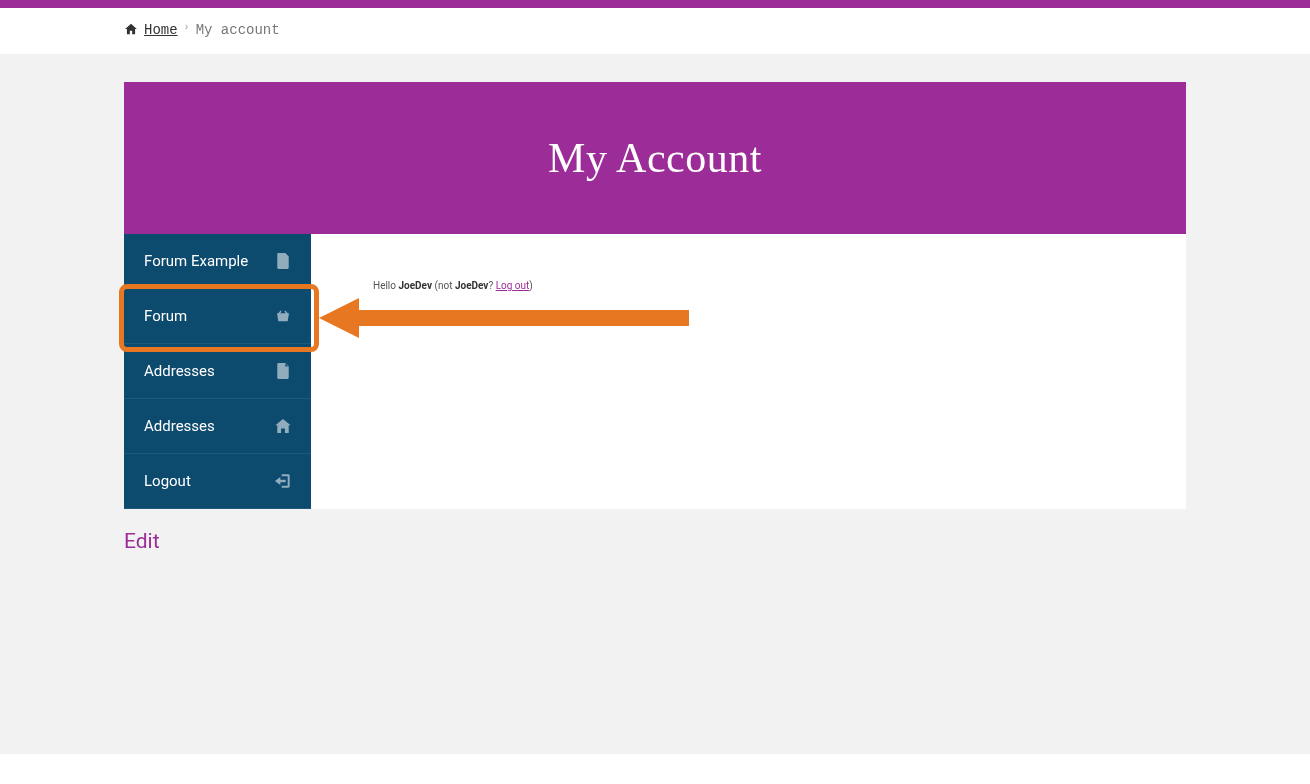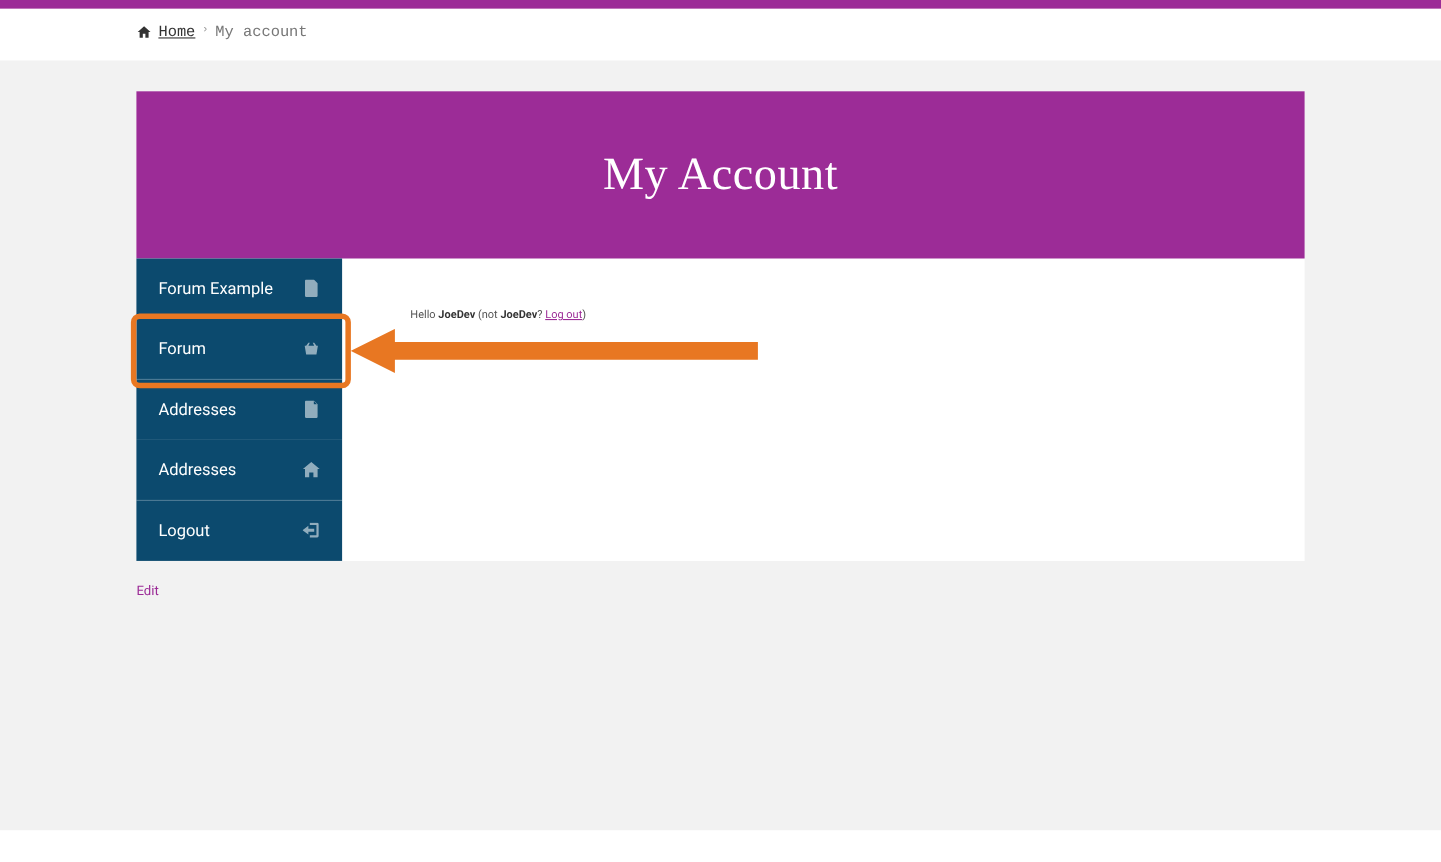--- a/index.html
+++ b/index.html
@@ -124,21 +124,21 @@
     .main-col p { margin-bottom: 22px; }
     .main-col strong { color: #333; font-weight: 700; }
     .main-col a {
       color: #9c2c97;
       text-decoration: underline;
     }
     .edit-link {
       display: block;
       margin-top: 20px;
       color: #9c2c97;
-      font-size: 12px;
+      font-size: 21px;
       text-decoration: none;
     }
   </style>
 </head>
 <body>
 
 <div class="top-bar"></div>
 
 <div class="breadcrumb-wrap">
   <div class="container">

